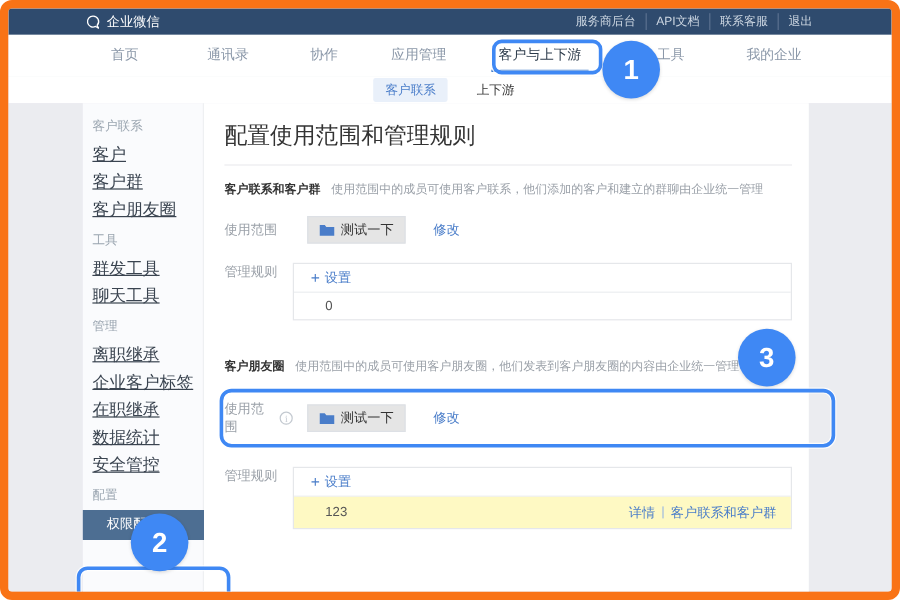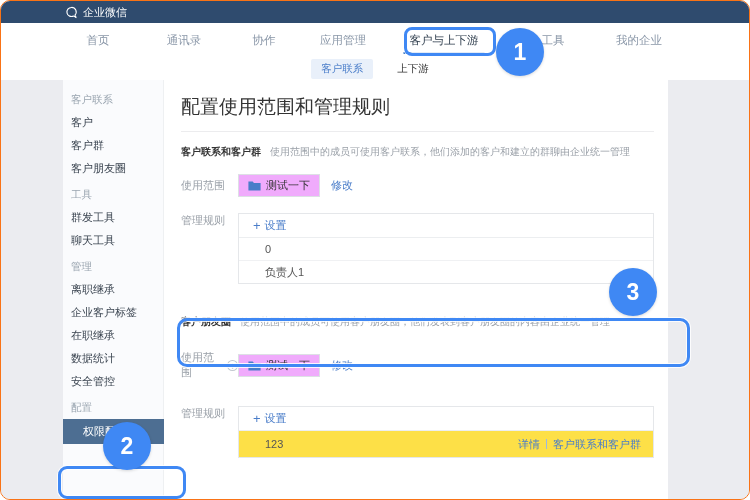--- a/index.html
+++ b/index.html
@@ -1,17 +1,17 @@
 <!DOCTYPE html>
 <html><head>
 <meta charset="utf-8">
 <style>
   html,body{margin:0;padding:0;background:#fff;font-family:"Liberation Sans","DejaVu Sans",sans-serif;}
   .frame{position:relative;width:750px;height:500px;border-radius:10px;overflow:hidden;
-         background:#ebecf0;border:1px solid #f97316;box-sizing:border-box;}
+         background:#ebecf0;border:7px solid #f97316;box-sizing:border-box;}
 
   
   .topbar{position:absolute;left:0;top:0;right:0;height:22px;background:#2f4b6e;
           display:flex;align-items:center;padding:0 58px 0 64px;box-sizing:border-box;}
   .brand{display:flex;align-items:center;gap:5px;color:#fff;font-size:11px;}
   .brand svg{display:block;}
   .topbar-links{margin-left:auto;display:flex;align-items:center;font-size:10px;color:#cdd7e2;}
   .topbar-links .tlink{padding:0 8px;cursor:pointer;white-space:nowrap;}
   .topbar-links .tlink + .tlink{border-left:1px solid #5a7190;}
 
@@ -27,48 +27,48 @@
            display:flex;justify-content:center;align-items:center;gap:14px;}
   .subtab{font-size:10.5px;color:#333;padding:3px 10px;cursor:pointer;white-space:nowrap;}
   .subtab.active{background:#e9f0fa;color:#4a7dc9;border-radius:2px;}
 
   
   .content{position:absolute;left:0;top:79px;right:0;bottom:0;background:#ebecf0;}
   .sidebar{position:absolute;left:62px;top:0;bottom:0;width:101px;background:#fafbfd;
            border-right:1px solid #eef0f2;padding:8px 0 0 8px;box-sizing:border-box;overflow:visible;}
   .side-h{color:#9aa5b0;font-size:10.5px;height:23px;line-height:23px;}
   .side-h.gap{margin-top:3px;}
-  .side-i{color:#3a4450;font-size:11px;height:23px;line-height:23px;cursor:pointer;white-space:nowrap;}
+  .side-i{color:#3a4450;font-size:14px;height:23px;line-height:23px;cursor:pointer;white-space:nowrap;text-decoration:underline;}
   .side-sel{margin-left:-8px;width:115px;height:25px;line-height:25px;background:#4d6e92;color:#fff;
             font-size:11px;padding-left:20px;box-sizing:border-box;border-radius:0 2px 2px 0;cursor:pointer;}
 
   .main{position:absolute;left:163px;top:0;width:504px;bottom:0;background:#fff;
         padding:14px 14px 0 17px;box-sizing:border-box;font-size:11px;color:#333;}
   .page-title{font-size:19px;color:#333;}
   .hr{border:none;border-top:1px solid #ececee;margin:11px 0 0 0;}
   .sec-head{margin-top:13px;display:flex;align-items:baseline;}
   .sec-title{font-size:10px;font-weight:bold;color:#333;white-space:nowrap;}
   .sec-desc{font-size:10px;color:#9aa0a8;margin-left:9px;}
-  .scope-row{margin-top:15px;display:flex;align-items:center;}
+  .scope-row{margin-top:15px;display:flex;align-items:center;gap:12px;}
   .row-label{width:57px;color:#9aa0a8;font-size:11px;flex:none;display:flex;align-items:center;gap:4px;}
   .info-ic{width:11px;height:11px;border:1px solid #c3c9d0;border-radius:50%;color:#c3c9d0;
            font-size:8px;line-height:11px;text-align:center;font-family:"Liberation Serif",serif;box-sizing:border-box;}
-  .chip{display:inline-flex;align-items:center;gap:5px;border:1px solid #dde0e5;background:#f0abfc;
+  .chip{display:inline-flex;align-items:center;gap:5px;border:1px solid #dde0e5;background:#e5e5e5;
         padding:3px 9px;font-size:11px;color:#333;cursor:default;}
   .chip svg{display:block;}
   .link{color:#4a7dc9;cursor:pointer;white-space:nowrap;}
   .modify{margin-left:11px;}
   .rules-row{margin-top:16px;display:flex;align-items:flex-start;}
   .rules-row.second{margin-top:26px;}
   .rules-box{width:418px;border:1px solid #e5e7ea;box-sizing:border-box;}
   .rb-set{height:23px;display:flex;align-items:center;padding-left:14px;border-bottom:1px solid #eceef0;gap:4px;}
   .rb-set .plus{color:#4a7dc9;font-size:13px;line-height:1;}
   .rb-item{height:22px;display:flex;align-items:center;padding:0 12px 0 26px;border-bottom:1px solid #f0f1f3;color:#555;}
   .rb-item:last-child{border-bottom:none;}
-  .rb-item.shaded{background:#fde047;height:26px;gap:47px;}
+  .rb-item.shaded{background:#fef9c3;height:26px;gap:47px;}
   .rb-actions{margin-left:auto;display:flex;align-items:center;}
   .rb-actions .sep{width:1px;height:10px;background:#9db9e0;margin:0 6px;}
   .sec2{margin-top:31px;}
   .scope-row.hl{margin-top:21px;}
 
   
   .ann-rect{position:absolute;border:3px solid #3f88f4;box-sizing:border-box;
             box-shadow:0 0 0 1px rgba(255,255,255,.85), inset 0 0 0 1px rgba(255,255,255,.85);}
   .ann-rect.r1{left:403px;top:26px;width:92px;height:29px;border-radius:8px;}
   .ann-rect.r2{left:57px;top:465px;width:128px;height:33px;border-radius:9px;}
@@ -87,20 +87,26 @@
 
   <div class="topbar">
     <div class="brand">
       <span>
         <svg width="13" height="13" viewBox="0 0 20 20">
           <path d="M10 2.2a7 7 0 1 0 3.2 13.2l3.2 1.7-1-3.2A7 7 0 0 0 10 2.2z" fill="none" stroke="#ffffff" stroke-width="1.7"></path>
           <circle cx="16.6" cy="16.9" r="1.1" fill="#ffffff"></circle>
         </svg>
       </span>
       <span>企业微信</span>
+    </div>
+    <div class="topbar-links">
+      <span class="tlink">服务商后台</span>
+      <span class="tlink">API文档</span>
+      <span class="tlink">联系客服</span>
+      <span class="tlink">退出</span>
     </div>
   </div>
 
   <div class="navbar">
     <span class="nav-item" style="left:97px">首页</span>
     <span class="nav-item" style="left:183px">通讯录</span>
     <span class="nav-item" style="left:263px">协作</span>
     <span class="nav-item" style="left:342px">应用管理</span>
     <span class="nav-item active" style="left:443px">客户与上下游</span>
     <span class="nav-item" style="left:552px">工具</span>
@@ -155,23 +161,20 @@
       <div class="rules-row">
         <span class="row-label">管理规则</span>
         <div class="rules-box">
           <div class="rb-set">
             <span class="plus">+</span>
             <span class="link">设置</span>
           </div>
           <div class="rb-item">
             <span>0</span>
           </div>
-          <div class="rb-item">
-            <span>负责人1</span>
-          </div>
         </div>
       </div>
 
       <div class="sec-head sec2">
         <span class="sec-title">客户朋友圈</span>
         <span class="sec-desc">使用范围中的成员可使用客户朋友圈，他们发表到客户朋友圈的内容由企业统一管理</span>
       </div>
       <div class="scope-row hl">
         <span class="row-label">
           <span>使用范围</span>

